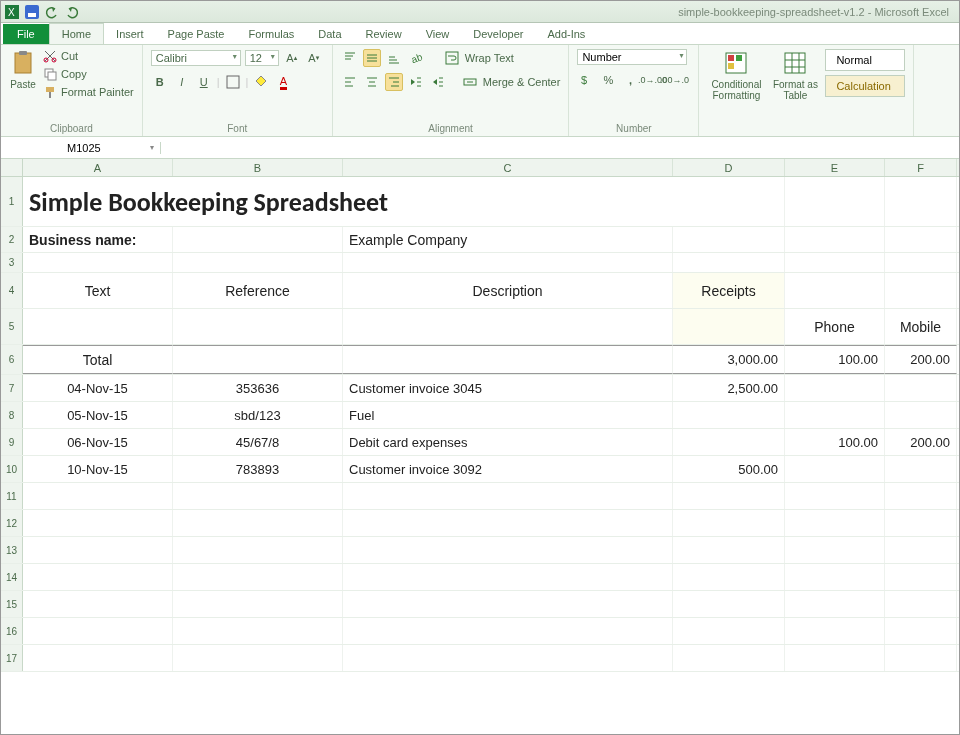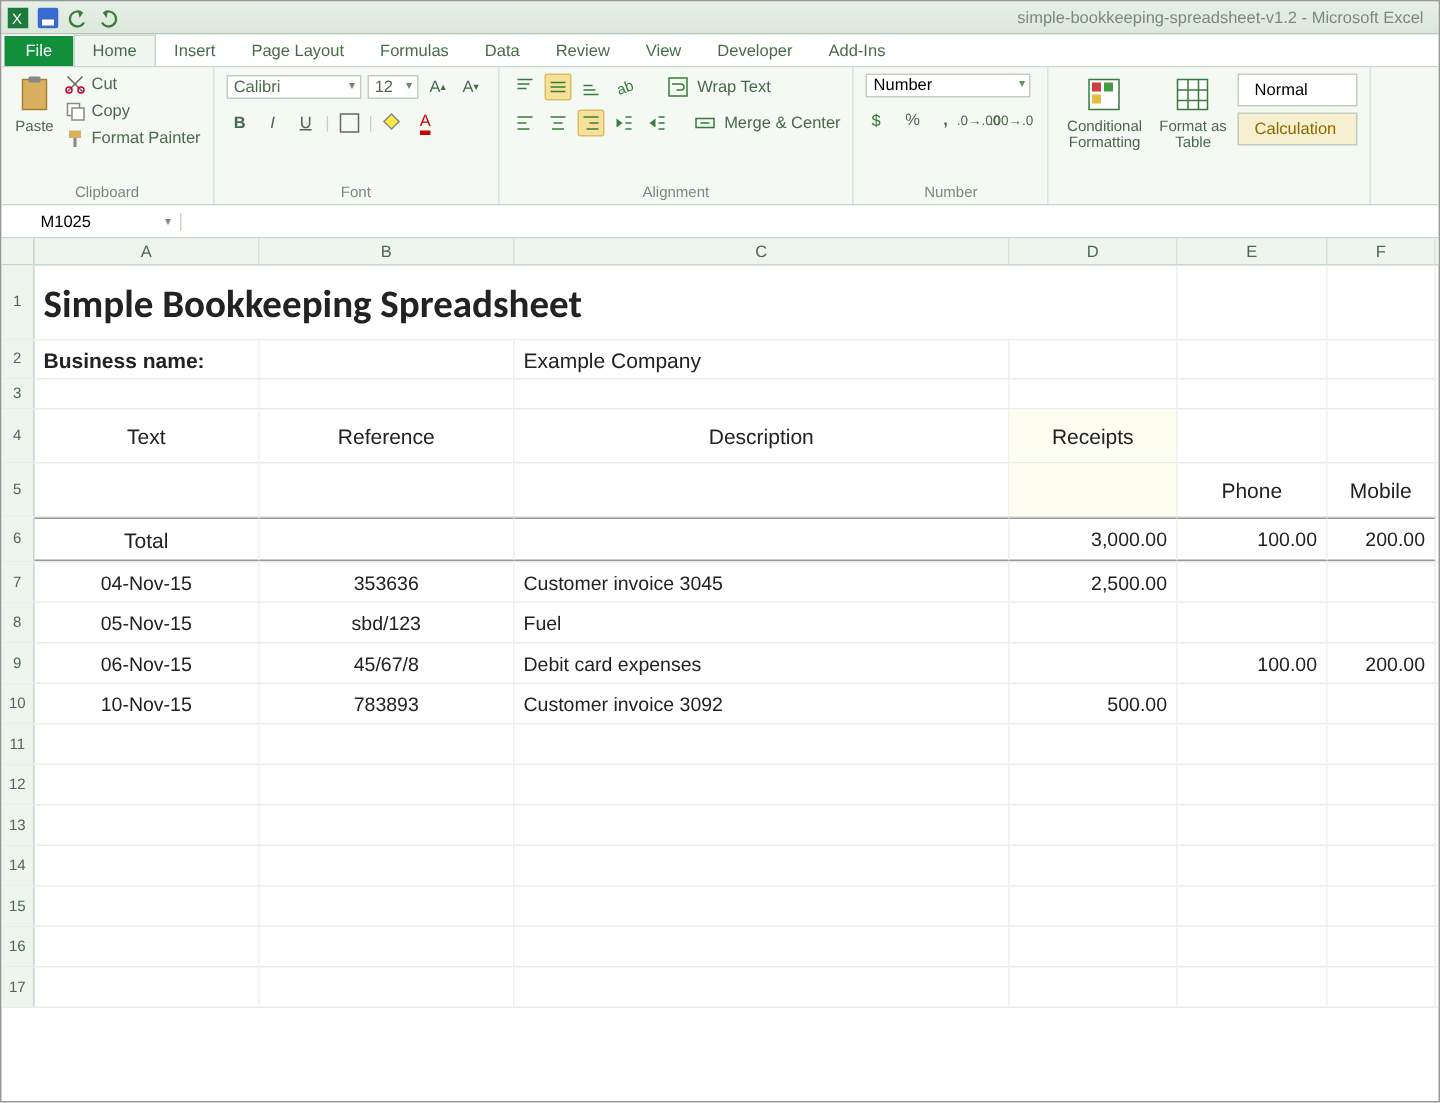--- a/index.html
+++ b/index.html
@@ -28,21 +28,21 @@
 .mini-row { display: flex; gap: 4px; align-items: center; font-size: 11px; color: #4a6a4a; }
 .mini-row .ic { width: 14px; height: 14px; }
 .sel { border: 1px solid #c0d0c0; background: #fff; padding: 1px 14px 1px 4px; font-size: 11px; position: relative; }
 .sel::after { content: "▾"; position: absolute; right: 3px; top: 1px; font-size: 8px; color: #6a8a6a; }
 .toolbtn { width: 18px; height: 18px; display: flex; align-items: center; justify-content: center; cursor: pointer; border-radius: 2px; }
 .toolbtn.active { background: #f7e09a; border: 1px solid #d8c060; }
 .stylebox { border: 1px solid #c0d0c0; background: #fff; padding: 4px 10px; font-size: 11px; width: 80px; }
 .stylebox.calc { background: #f7f0d0; color: #8a6a00; }
 
 
-.fbar { height: 22px; border-bottom: 1px solid #c8d8c8; display: flex; align-items: center; background: #fff; }
+.fbar { height: 22px; border-bottom: 1px solid #c8d8c8; display: flex; align-items: center; background: #fff; padding-left: 40px; }
 .namebox { width: 100px; border-right: 1px solid #c8d8c8; padding: 0 6px; font-size: 11px; display: flex; align-items: center; justify-content: space-between; margin-left: 20px; }
 .namebox::after { content: "▾"; font-size: 8px; color: #888; }
 .fxarea { display: flex; align-items: center; gap: 10px; padding: 0 10px; margin-top: 43px; }
 .fx { font-style: italic; color: #888; font-size: 11px; }
 
 
 .grid-wrap { position: relative; }
 .colhdrs { display: flex; height: 18px; background: #eef4ee; border-bottom: 1px solid #c8d8c8; }
 .corner { width: 22px; border-right: 1px solid #c8d8c8; background: #eef4ee; }
 .colhdr { border-right: 1px solid #d8e4d8; text-align: center; font-size: 11px; color: #4a6a4a; line-height: 18px; }
@@ -101,21 +101,21 @@
         </svg>
       </span>
   </div>
   <div class="doc-title">simple-bookkeeping-spreadsheet-v1.2 - Microsoft Excel</div>
 </div>
 
 <div class="ribbon-tabs">
   <div class="ribbon-tab file">File</div>
   <div class="ribbon-tab active">Home</div>
   <div class="ribbon-tab">Insert</div>
-  <div class="ribbon-tab">Page Layout</div>
+  <div class="ribbon-tab">Page Paste</div>
   <div class="ribbon-tab">Formulas</div>
   <div class="ribbon-tab">Data</div>
   <div class="ribbon-tab">Review</div>
   <div class="ribbon-tab">View</div>
   <div class="ribbon-tab">Developer</div>
   <div class="ribbon-tab">Add-Ins</div>
 </div>
 
 <div class="ribbon">
 

